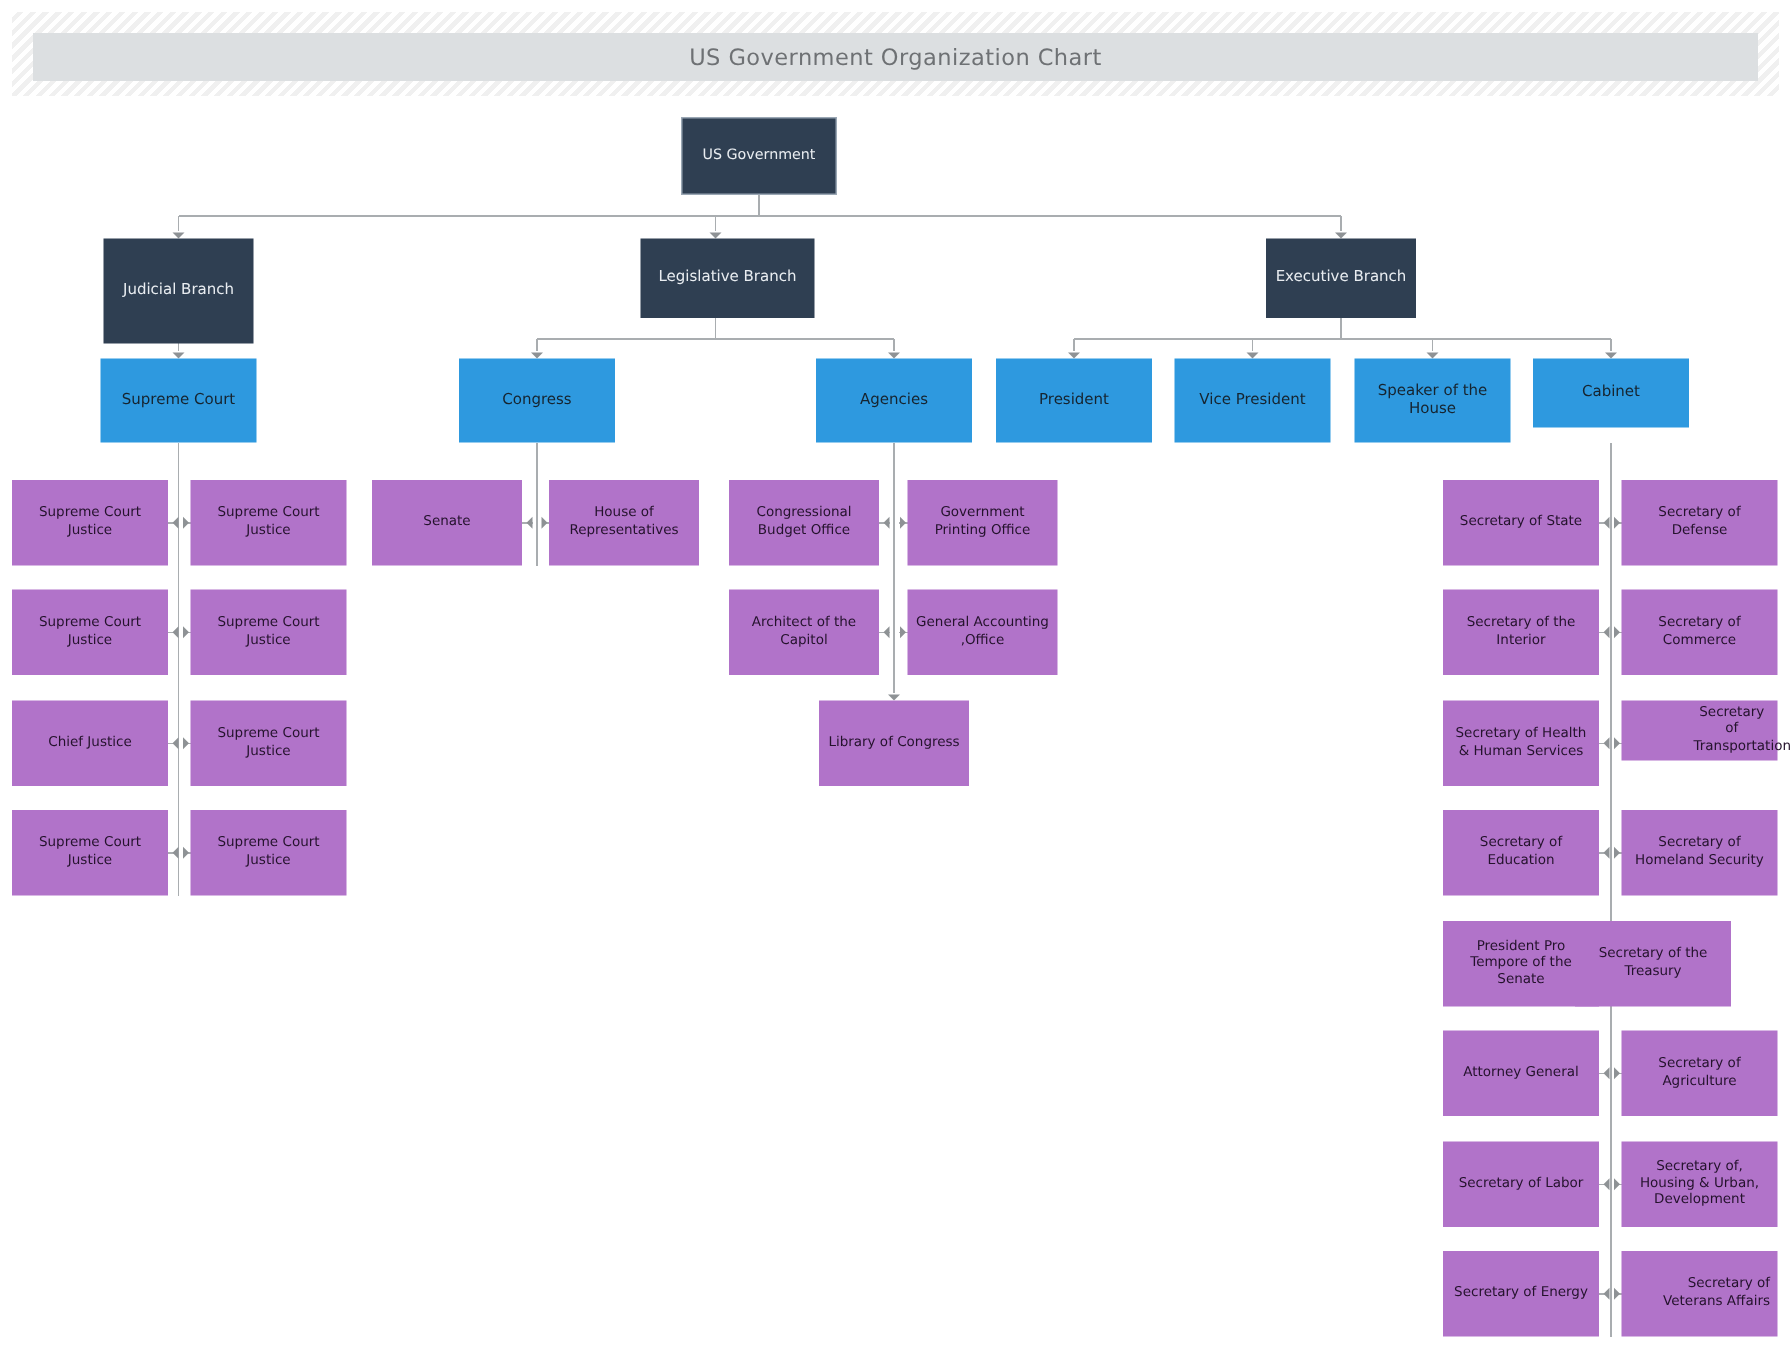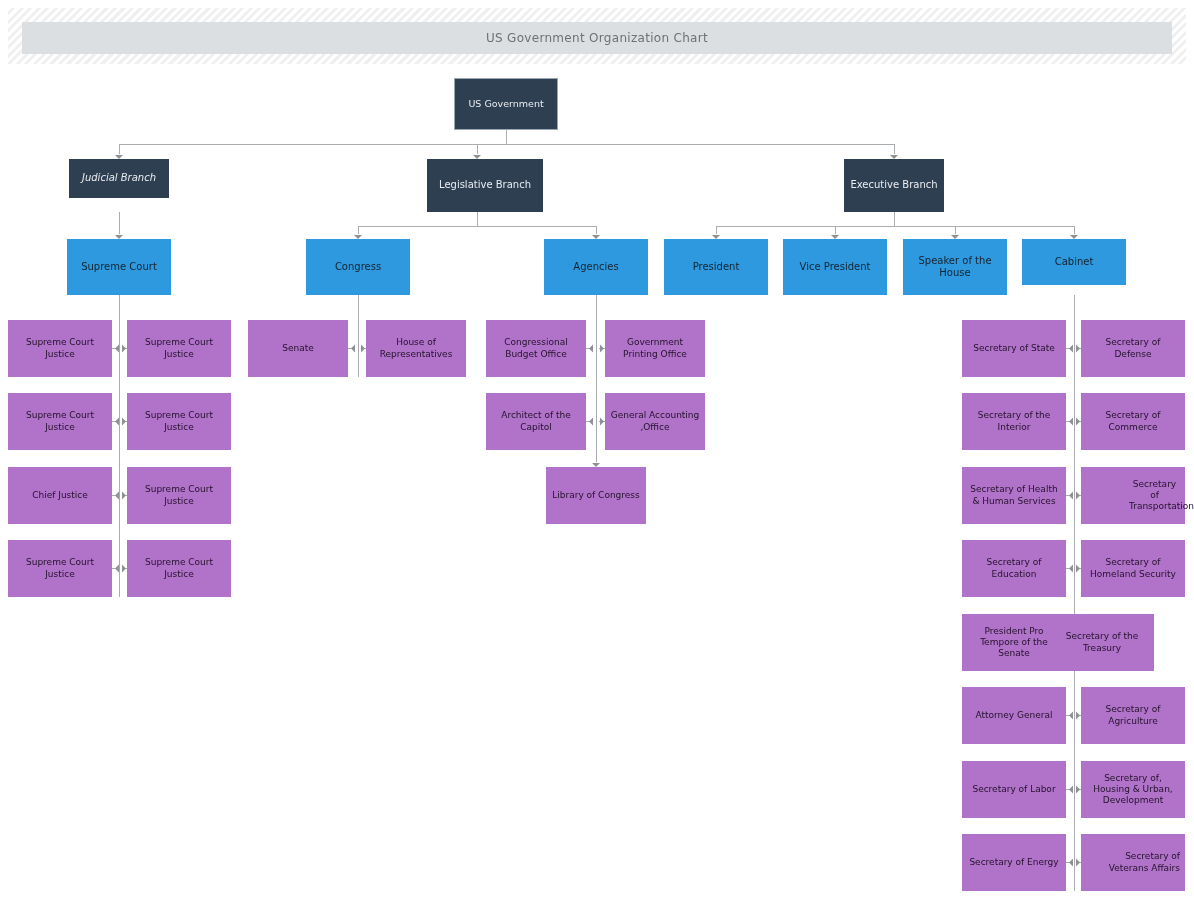--- a/index.html
+++ b/index.html
@@ -28,21 +28,21 @@
   #title-banner {
     position: absolute;
     left: 22px; top: 22px;
     width: 1150px; height: 32px;
     background: #dcdfe1;
     display: flex;
     align-items: center;
     justify-content: center;
   }
   #page-title {
-    font-size: 12px;
+    font-size: 15px;
     color: #6e7174;
     letter-spacing: 0.3px;
     white-space: nowrap;
   }
 
   
   #chart-canvas {
     position: absolute;
     left: 0; top: 0;
     width: 1194px; height: 900px;
@@ -186,21 +186,21 @@
       <line x1="1077" y1="789.5" x2="1081" y2="789.5" stroke="#a9adb0" stroke-width="1" shape-rendering="crispEdges"></line>
       <path d="M1076,785.5 L1076,793.5 L1080,789.5 Z" fill="#8e9295"></path>
       <line x1="1066" y1="862.5" x2="1071" y2="862.5" stroke="#a9adb0" stroke-width="1" shape-rendering="crispEdges"></line>
       <path d="M1073,858.5 L1073,866.5 L1069,862.5 Z" fill="#8e9295"></path>
       <line x1="1077" y1="862.5" x2="1081" y2="862.5" stroke="#a9adb0" stroke-width="1" shape-rendering="crispEdges"></line>
       <path d="M1076,858.5 L1076,866.5 L1080,862.5 Z" fill="#8e9295"></path>
     </svg>
 <div class="node root" style="left: 454px; top: 78px; width: 104px; height: 52px;">
       <span class="node-label">US Government</span>
     </div>
-    <div class="node branch" style="left: 69px; top: 159px; width: 100px; height: 39px; font-style: italic;">
+    <div class="node branch" style="left: 69px; top: 159px; width: 100px; height: 70px;">
       <span class="node-label">Judicial Branch</span>
     </div>
     <div class="node branch" style="left: 427px; top: 159px; width: 116px; height: 53px;">
       <span class="node-label">Legislative Branch</span>
     </div>
     <div class="node branch" style="left: 844px; top: 159px; width: 100px; height: 53px;">
       <span class="node-label">Executive Branch</span>
     </div>
     <div class="node org" style="left: 67px; top: 239px; width: 104px; height: 56px;">
       <span class="node-label">Supreme Court</span>
@@ -276,21 +276,21 @@
     </div>
     <div class="node leaf" style="left: 962px; top: 393px; width: 104px; height: 57px;">
       <span class="node-label">Secretary of the Interior</span>
     </div>
     <div class="node leaf" style="left: 1081px; top: 393px; width: 104px; height: 57px;">
       <span class="node-label">Secretary of Commerce</span>
     </div>
     <div class="node leaf" style="left: 962px; top: 467px; width: 104px; height: 57px;">
       <span class="node-label">Secretary of Health &amp; Human Services</span>
     </div>
-    <div class="node leaf" style="left: 1081px; top: 467px; width: 104px; height: 57px; padding-left: 48px;">
+    <div class="node leaf" style="left: 1081px; top: 467px; width: 104px; height: 40px; padding-left: 48px;">
       <span class="node-label">Secretary of Transportation</span>
     </div>
     <div class="node leaf" style="left: 962px; top: 540px; width: 104px; height: 57px;">
       <span class="node-label">Secretary of Education</span>
     </div>
     <div class="node leaf" style="left: 1081px; top: 540px; width: 104px; height: 57px;">
       <span class="node-label">Secretary of Homeland Security</span>
     </div>
     <div class="node leaf" style="left: 962px; top: 614px; width: 104px; height: 57px;">
       <span class="node-label">President Pro Tempore of the Senate</span>

